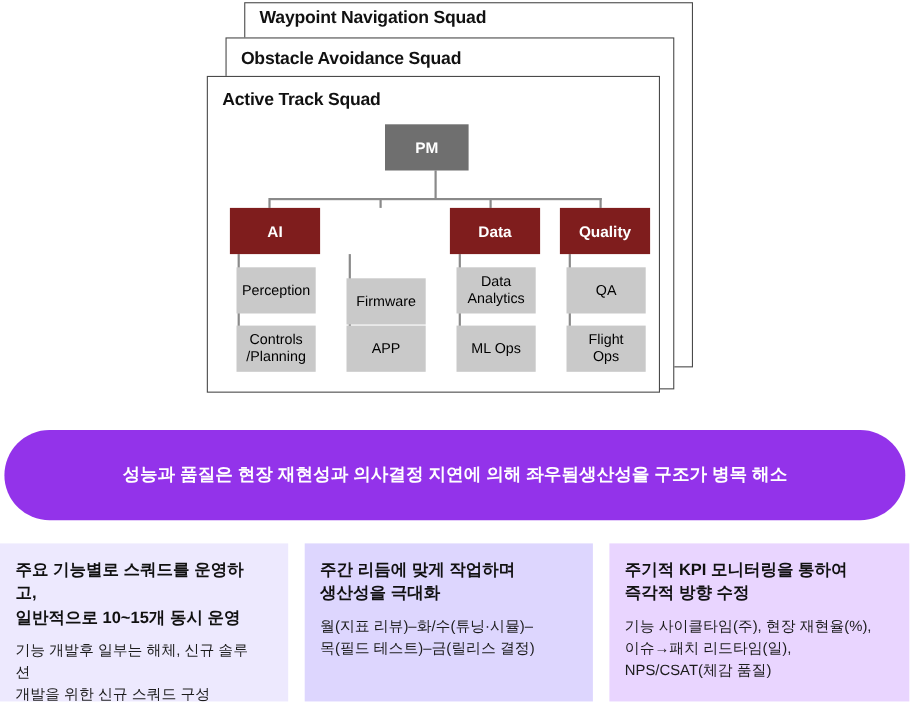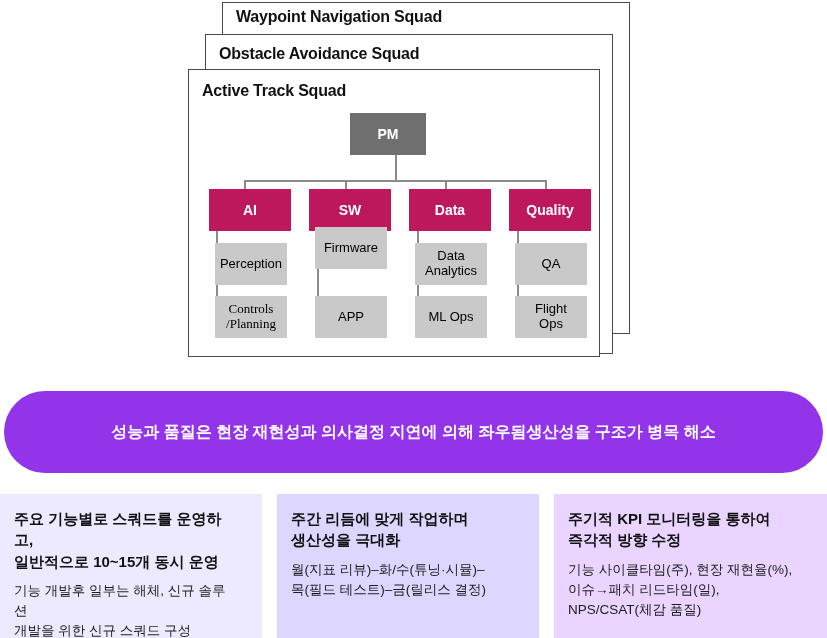--- a/index.html
+++ b/index.html
@@ -46,21 +46,21 @@
     text-align: center;
     line-height: 1.15;
   }
   .node-pm {
     background: #6f6f6f;
     color: #ffffff;
     font-weight: bold;
     font-size: 14px;
   }
   .node-dept {
-    background: #be185d;
+    background: #7f1d1d;
     color: #ffffff;
     font-weight: bold;
     font-size: 14px;
   }
   .node-leaf {
     background: #c9c9c9;
     color: #000000;
     font-size: 13px;
   }
   .conn {
@@ -146,28 +146,27 @@
   <div class="conn" style="left:417px; top:263px; width:11px; height:2px;"></div>
   <div class="conn" style="left:417px; top:316px; width:11px; height:2px;"></div>
 
   <div class="conn" style="left:517px; top:231px; width:2px; height:87px;"></div>
   <div class="conn" style="left:517px; top:263px; width:11px; height:2px;"></div>
   <div class="conn" style="left:517px; top:316px; width:11px; height:2px;"></div>
 
   <div class="node node-pm" style="left:350px; top:113px; width:76px; height:42px;">PM</div>
 
   <div class="node node-dept" style="left:209px; top:189px; width:82px; height:42px;">AI</div>
-  <div class="node node-dept" style="left:309px; top:189px; width:82px; height:42px;">SW</div>
   <div class="node node-dept" style="left:409px; top:189px; width:82px; height:42px;">Data</div>
   <div class="node node-dept" style="left:509px; top:189px; width:82px; height:42px;text-align:center;">Quality</div>
 
   <div class="node node-leaf" style="left:215px; top:243px; width:72px; height:42px;">Perception</div>
-  <div class="node node-leaf" style="left:215px; top:296px; width:72px; height:42px;font-family:Liberation Serif, serif;">Controls<br>/Planning</div>
+  <div class="node node-leaf" style="left:215px; top:296px; width:72px; height:42px;">Controls<br>/Planning</div>
 
-  <div class="node node-leaf" style="left:315px; top:227px; width:72px; height:42px;">Firmware</div>
+  <div class="node node-leaf" style="left:315px; top:253px; width:72px; height:42px;">Firmware</div>
   <div class="node node-leaf" style="left:315px; top:296px; width:72px; height:42px;">APP</div>
 
   <div class="node node-leaf" style="left:415px; top:243px; width:72px; height:42px;">Data<br>Analytics</div>
   <div class="node node-leaf" style="left:415px; top:296px; width:72px; height:42px;">ML Ops</div>
 
   <div class="node node-leaf" style="left:515px; top:243px; width:72px; height:42px;">QA</div>
   <div class="node node-leaf" style="left:515px; top:296px; width:72px; height:42px;">Flight<br>Ops</div>
 
   <div id="banner">
     <div>성능과 품질은 현장 재현성과 의사결정 지연에 의해 좌우됨</div>

